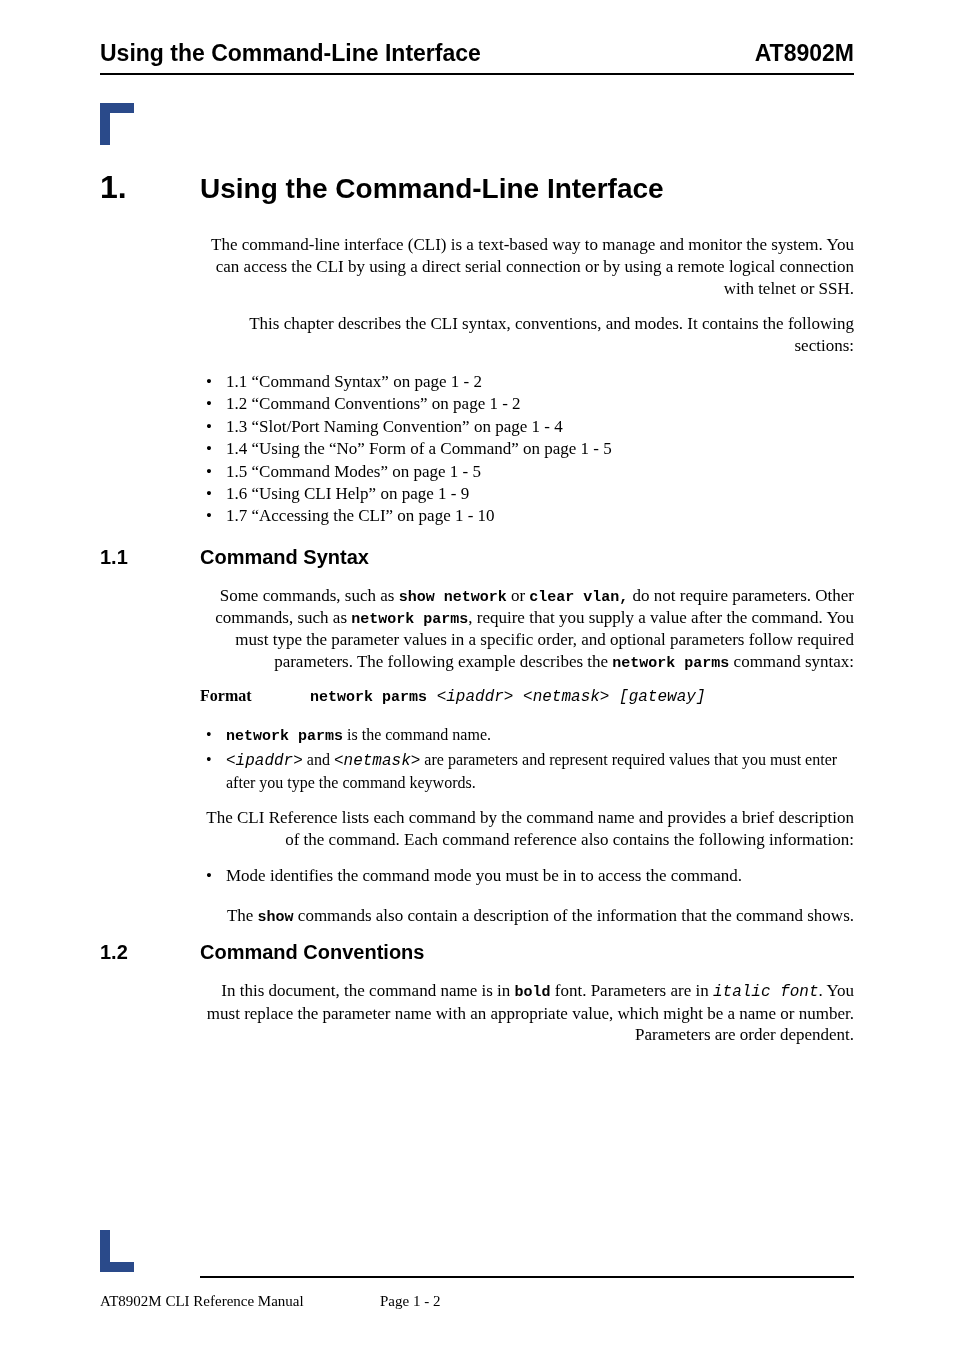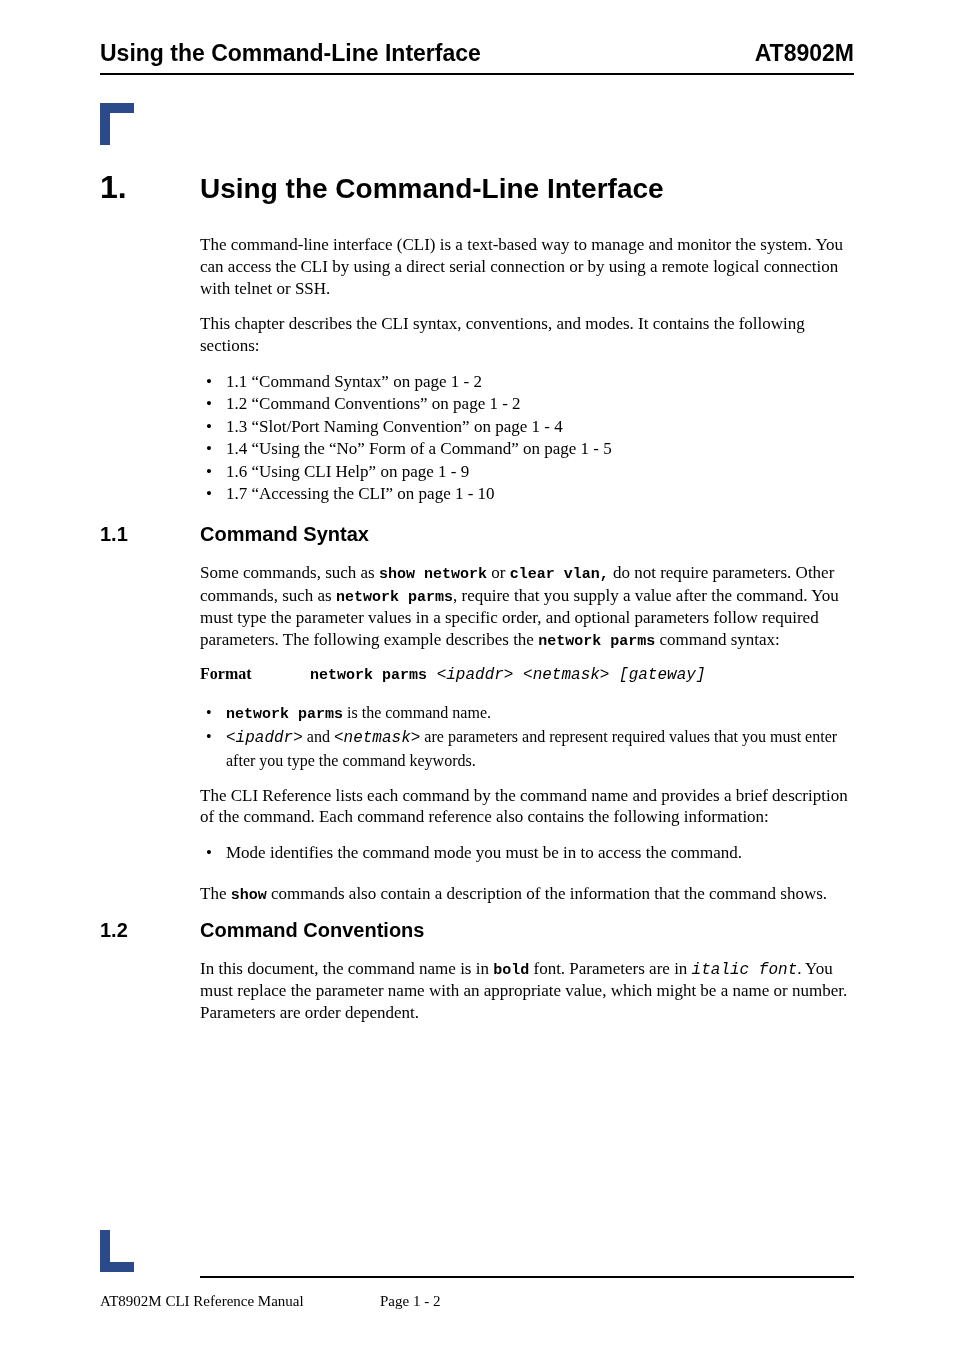--- a/index.html
+++ b/index.html
@@ -48,20 +48,21 @@
     font-weight: bold;
     font-size: 28px;
   }
   .body-indent {
     margin-left: 100px;
   }
   p.body {
     font-size: 17px;
     line-height: 1.28;
     margin-bottom: 14px;
+    text-align: right;
   }
   ul.toc, ul.bullets {
     list-style: none;
     font-size: 17px;
     line-height: 1.32;
     margin-bottom: 18px;
   }
   ul.toc li, ul.bullets li {
     position: relative;
     padding-left: 26px;
@@ -174,20 +175,21 @@
 </div>
 
 <div class="body-indent">
   <p class="body">The command-line interface (CLI) is a text-based way to manage and monitor the system. You can access the CLI by using a direct serial connection or by using a remote logical connection with telnet or SSH.</p>
   <p class="body">This chapter describes the CLI syntax, conventions, and modes. It contains the following sections:</p>
   <ul class="toc">
     <li>1.1 “Command Syntax” on page 1 - 2</li>
     <li>1.2 “Command Conventions” on page 1 - 2</li>
     <li>1.3 “Slot/Port Naming Convention” on page 1 - 4</li>
     <li>1.4 “Using the “No” Form of a Command” on page 1 - 5</li>
+    <li>1.5 “Command Modes” on page 1 - 5</li>
     <li>1.6 “Using CLI Help” on page 1 - 9</li>
     <li>1.7 “Accessing the CLI” on page 1 - 10</li>
   </ul>
 </div>
 
 <div class="section-row">
   <div class="section-num">1.1</div>
   <div class="section-title">Command Syntax</div>
 </div>
 

